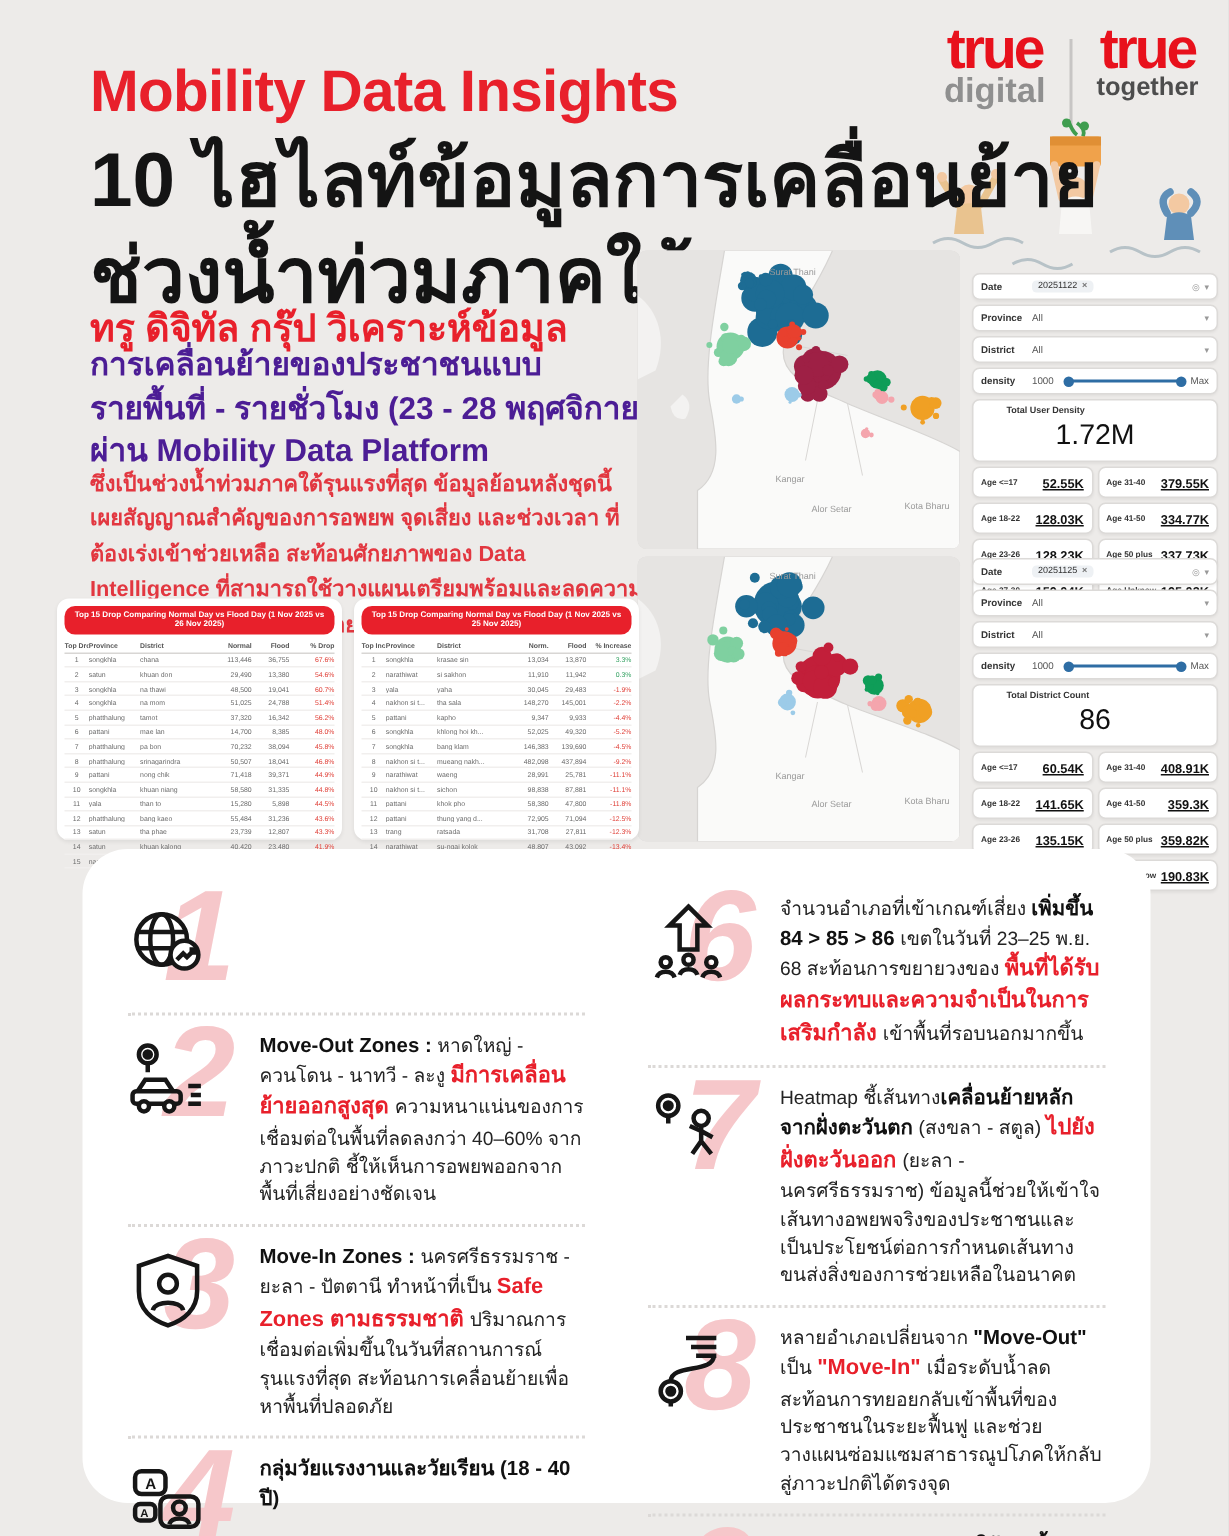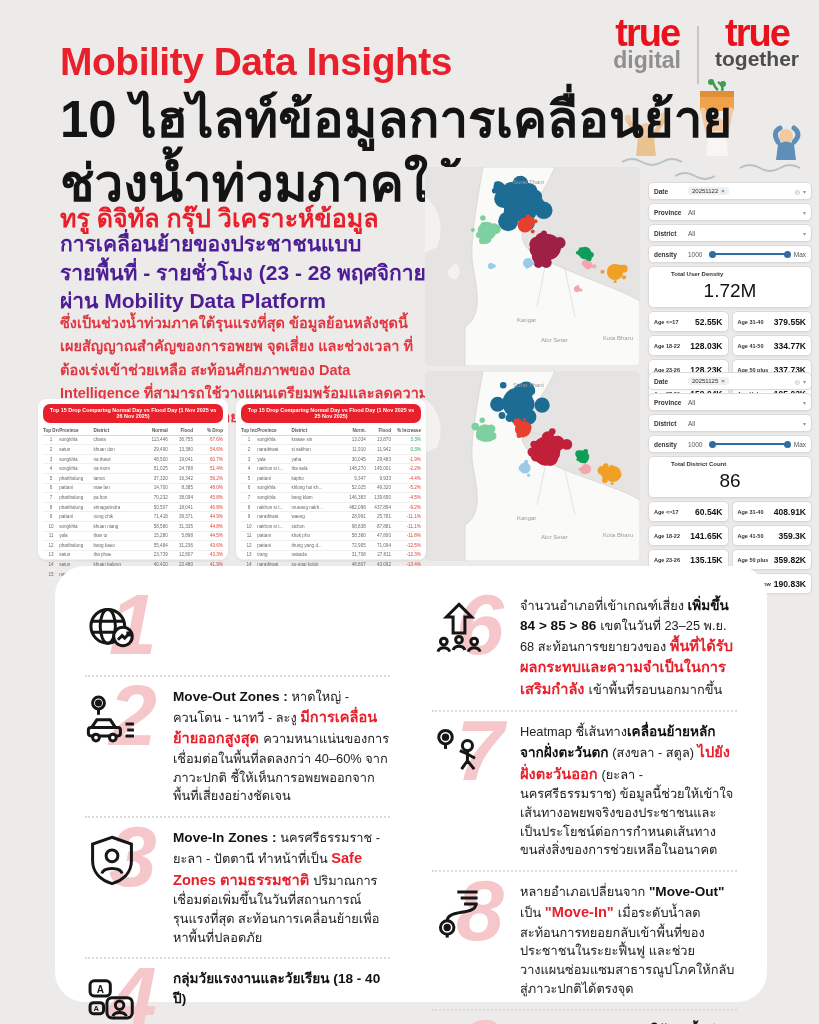--- a/index.html
+++ b/index.html
@@ -4,21 +4,21 @@
 <style>
   html,body{margin:0;padding:0;}
   body{font-family:"Liberation Sans","DejaVu Sans",sans-serif;background:#d9d7d6;}
   .page{position:relative;width:819px;height:1024px;background:#edebe9;overflow:hidden;margin:0 auto;}
 
   
   .logos{position:absolute;top:16px;right:20px;display:flex;gap:16px;align-items:flex-start;}
   .brand{text-align:center;line-height:0.9;}
   .brand .tword{font-size:38px;font-weight:800;color:#e8111c;letter-spacing:-2px;}
   .brand .sub1{font-size:23px;font-weight:700;color:#8f8f8f;letter-spacing:0;}
-  .brand .sub2{font-size:21px;font-weight:700;color:#4d4d4d;}
+  .brand .sub2{font-size:17px;font-weight:700;color:#4d4d4d;}
   .logo-divider{width:2px;height:58px;background:#c7c5c4;margin-top:10px;}
 
   
   .main-title{position:absolute;left:60px;top:40px;font-size:39px;font-weight:800;color:#e8202b;letter-spacing:-0.5px;}
   .thai-title{position:absolute;left:60px;top:88px;font-size:51px;font-weight:700;color:#141414;line-height:1.26;}
   .mtd-label{position:absolute;left:479px;top:146px;font-size:17px;font-weight:700;color:#9b9b9b;}
 
   .intro-heading{position:absolute;left:60px;top:198px;font-size:25px;font-weight:800;color:#e8202b;}
   .intro-lines{position:absolute;left:60px;top:230px;font-size:21px;font-weight:700;color:#4c1d95;line-height:1.36;}
   .intro-para{position:absolute;left:60px;top:312px;width:372px;font-size:14.5px;font-weight:600;color:#e23740;line-height:1.62;}
@@ -41,21 +41,21 @@
   .slider .track{flex:1;height:2px;background:#2e6da4;border-radius:2px;position:relative;}
   .slider .h1,.slider .h2{position:absolute;top:-2.5px;width:7px;height:7px;border-radius:50%;background:#2e6da4;}
   .slider .h1{left:-1px;} .slider .h2{right:-1px;}
   .stats{display:flex;gap:3px;}
   .statbox{flex:1;background:#fff;border:1px solid #dcdad8;border-radius:5px;padding:4px 22px 5px;box-shadow:0 1px 2px rgba(0,0,0,0.05);}
   .statlabel{font-size:6px;font-weight:700;color:#333;}
   .statval{font-size:19px;font-weight:500;color:#111;text-align:center;margin-top:3px;}
   .ages{display:grid;grid-template-columns:1fr 1fr;gap:3px;}
   .agebox{background:#fff;border:1px solid #dcdad8;border-radius:5px;height:19px;display:flex;align-items:center;justify-content:space-between;padding:0 5px;box-shadow:0 1px 2px rgba(0,0,0,0.05);}
   .agelabel{font-size:5.5px;font-weight:700;color:#333;}
-  .ageval{font-size:8.5px;font-weight:600;color:#111;}
+  .ageval{font-size:8.5px;font-weight:600;color:#111;text-decoration:underline;}
 
   
   .tablecard{position:absolute;top:399px;width:190px;height:161px;background:#fff;border-radius:8px;padding:5px 5px 4px;box-sizing:border-box;box-shadow:0 1px 3px rgba(0,0,0,0.07);}
   .tabletitle{background:#e8202b;color:#fff;font-size:5.4px;font-weight:700;border-radius:7px;padding:3px 5px;text-align:center;line-height:1.2;}
   .tbody{margin-top:3px;}
   .trow{display:flex;align-items:center;height:8.6px;border-bottom:0.5px solid #f1efee;}
   .trow.thead{border-bottom:0.5px solid #d8d6d4;}
   .trow.thead .tc{font-weight:700;color:#555;}
   .tc{font-size:4.6px;color:#6b6b6b;overflow:hidden;white-space:nowrap;}
   .tc0{width:9%;text-align:center;}

